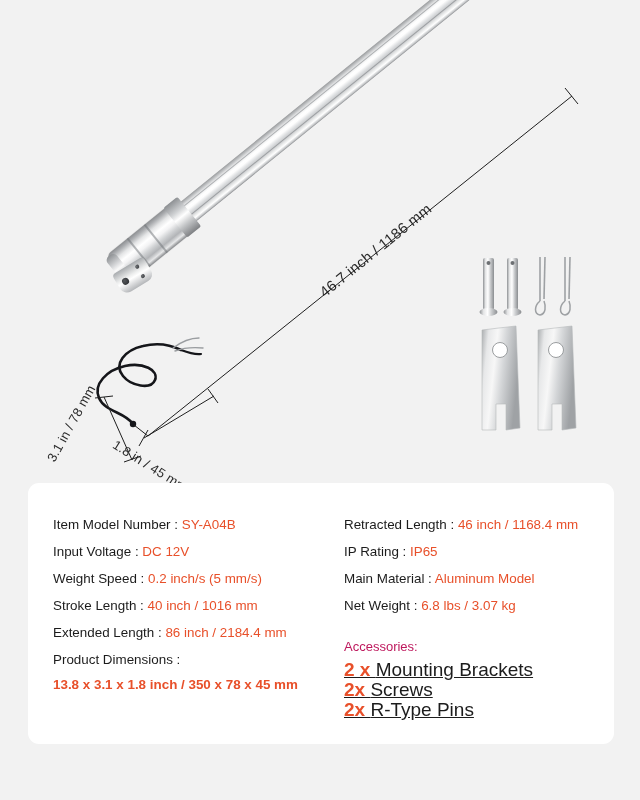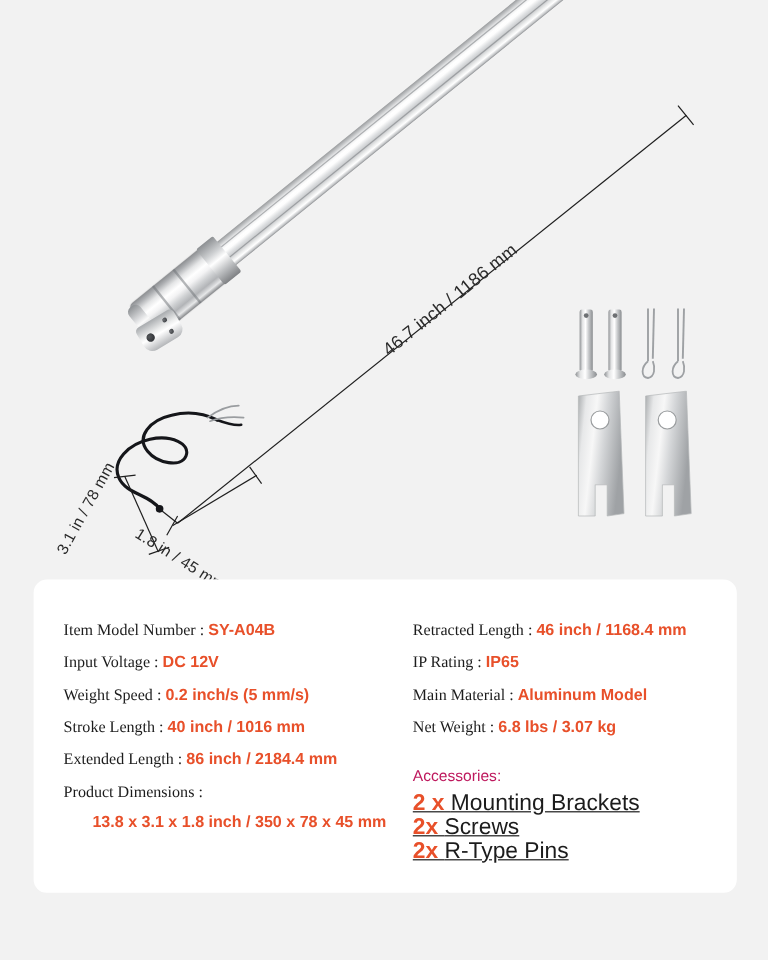--- a/index.html
+++ b/index.html
@@ -95,27 +95,27 @@
     box-sizing:border-box;
     padding:28px 0 0 0;
   }
   .cols{display:flex;}
   .col-left{width:312px;padding-left:25px;box-sizing:border-box;}
   .col-right{width:274px;padding-left:4px;box-sizing:border-box;}
   .spec-row{
     font-size:13.4px;color:#1c1c1c;
     line-height:27px;white-space:nowrap;
   }
-  .spec-label{color:#1c1c1c;font-weight:400;font-family:Liberation Serif, serif;}
-  .spec-value{color:#e8502a;font-weight:bold;}
+  .spec-label{color:#1c1c1c;font-weight:400;}
+  .spec-value{color:#e8502a;font-weight:normal;}
   .acc-title{font-size:13px;color:#be185d;line-height:27px;}
   .acc-row{font-size:19px;color:#1c1c1c;line-height:20px;white-space:nowrap;text-decoration:underline;}
   .acc-qty{color:#e8502a;font-weight:bold;}
   .acc-gap{height:14px;}
-  .dim-full{font-size:13.4px;color:#e8502a;font-weight:bold;line-height:24px;white-space:nowrap;margin-left:24px;}
+  .dim-full{font-size:13.4px;color:#e8502a;font-weight:bold;line-height:24px;white-space:nowrap;}
 </style>
 </head>
 <body>
 
 <div id="product-image">
 
   <div class="actuator">
     <div class="tube"></div>
     <div class="tube-line" style="top:7px;"></div>
     <div class="tube-line" style="top:18px;"></div>

